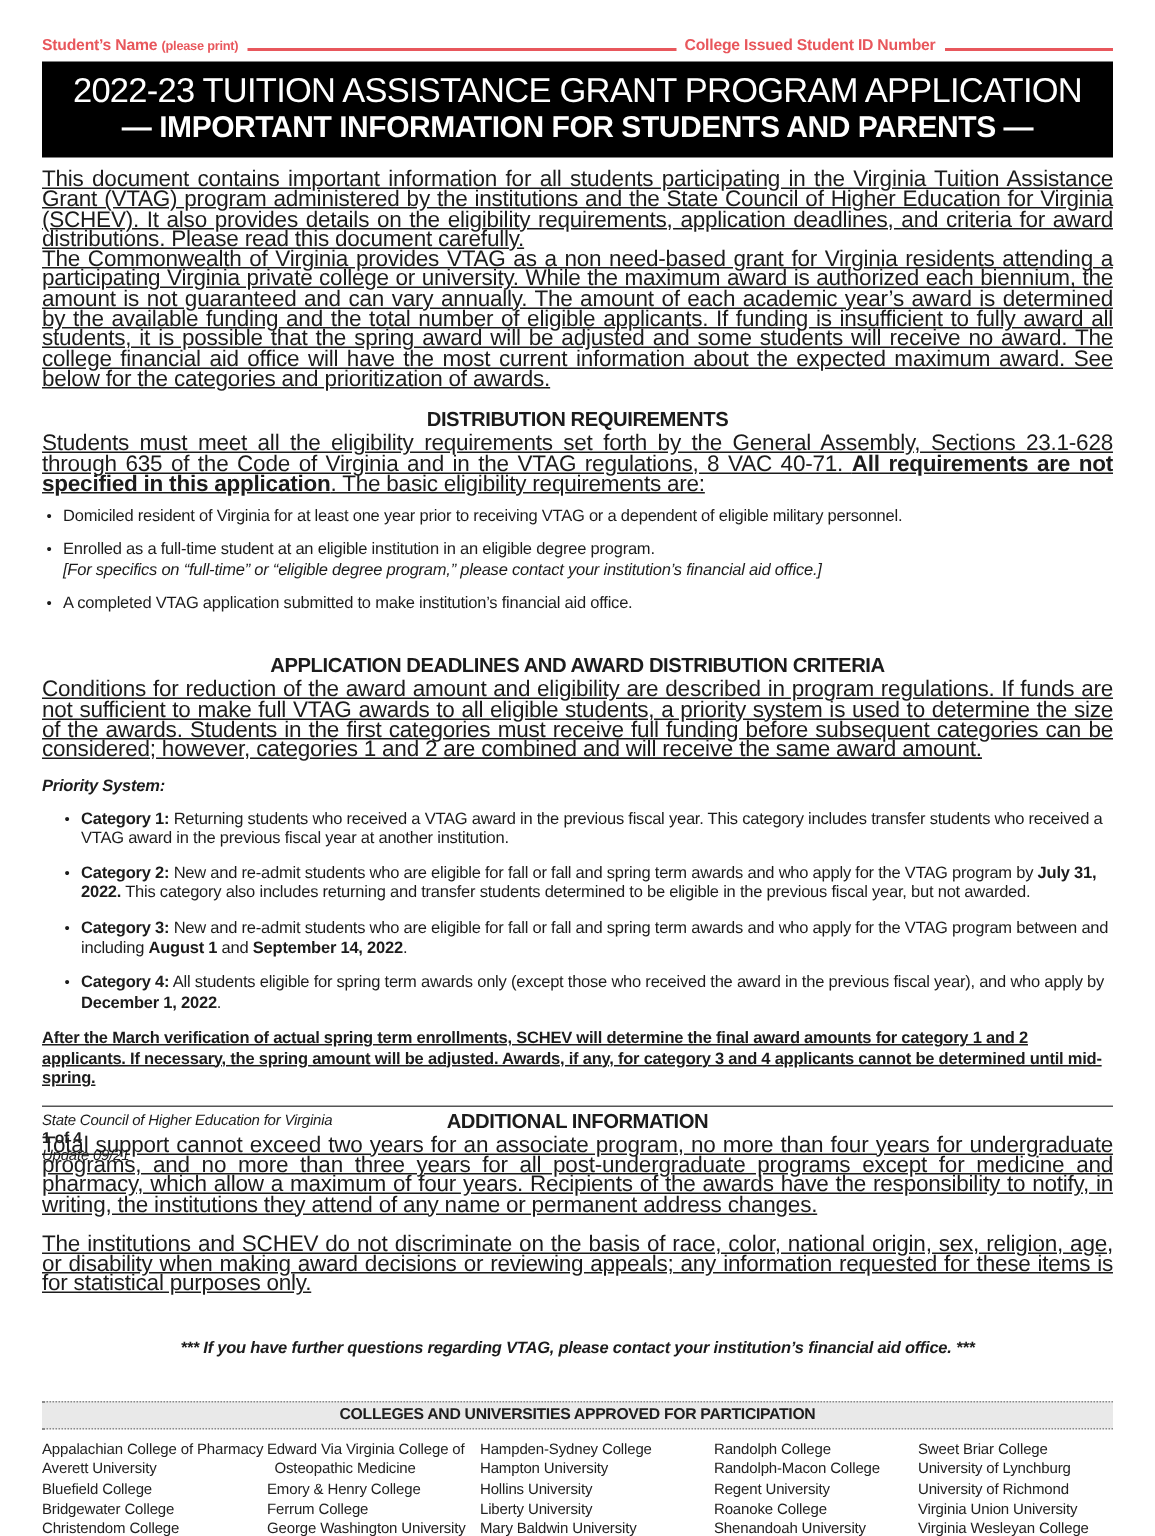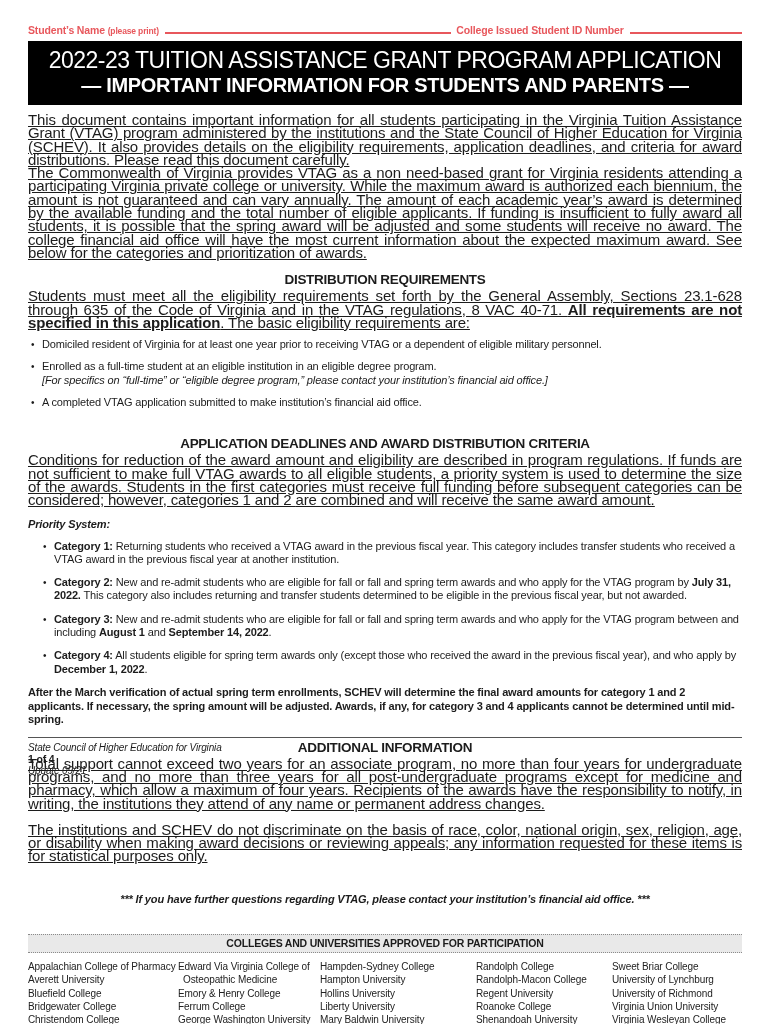--- a/index.html
+++ b/index.html
@@ -47,21 +47,21 @@
   .bullet {
     position:relative; padding-left:14px; margin:9px 0;
     font-size:11px; line-height:13.3px; text-align:left;
   }
   .bullet::before { content:"•"; position:absolute; left:3px; top:0; font-size:10px; }
   .bullet .sub { font-style:italic; }
   .cats .bullet { margin-left:12px; margin-top:10px; margin-bottom:10px; }
 
   .prio { font-weight:bold; font-style:italic; font-size:11px; margin-top:11px; }
 
-  .after-note { font-weight:bold; font-size:11px; line-height:13.6px; text-align:left; }
+  .after-note { font-weight:bold; font-size:11px; line-height:13.6px; text-align:left;text-decoration:underline; }
 
   .stars {
     text-align:center; font-weight:bold; font-style:italic;
     font-size:11px; margin-top:30px;
   }
 
   
   .col-header {
     margin-top:29px; background:#e9e9e9;
     border-top:1px dotted #8a8a8a; border-bottom:1px dotted #8a8a8a;

